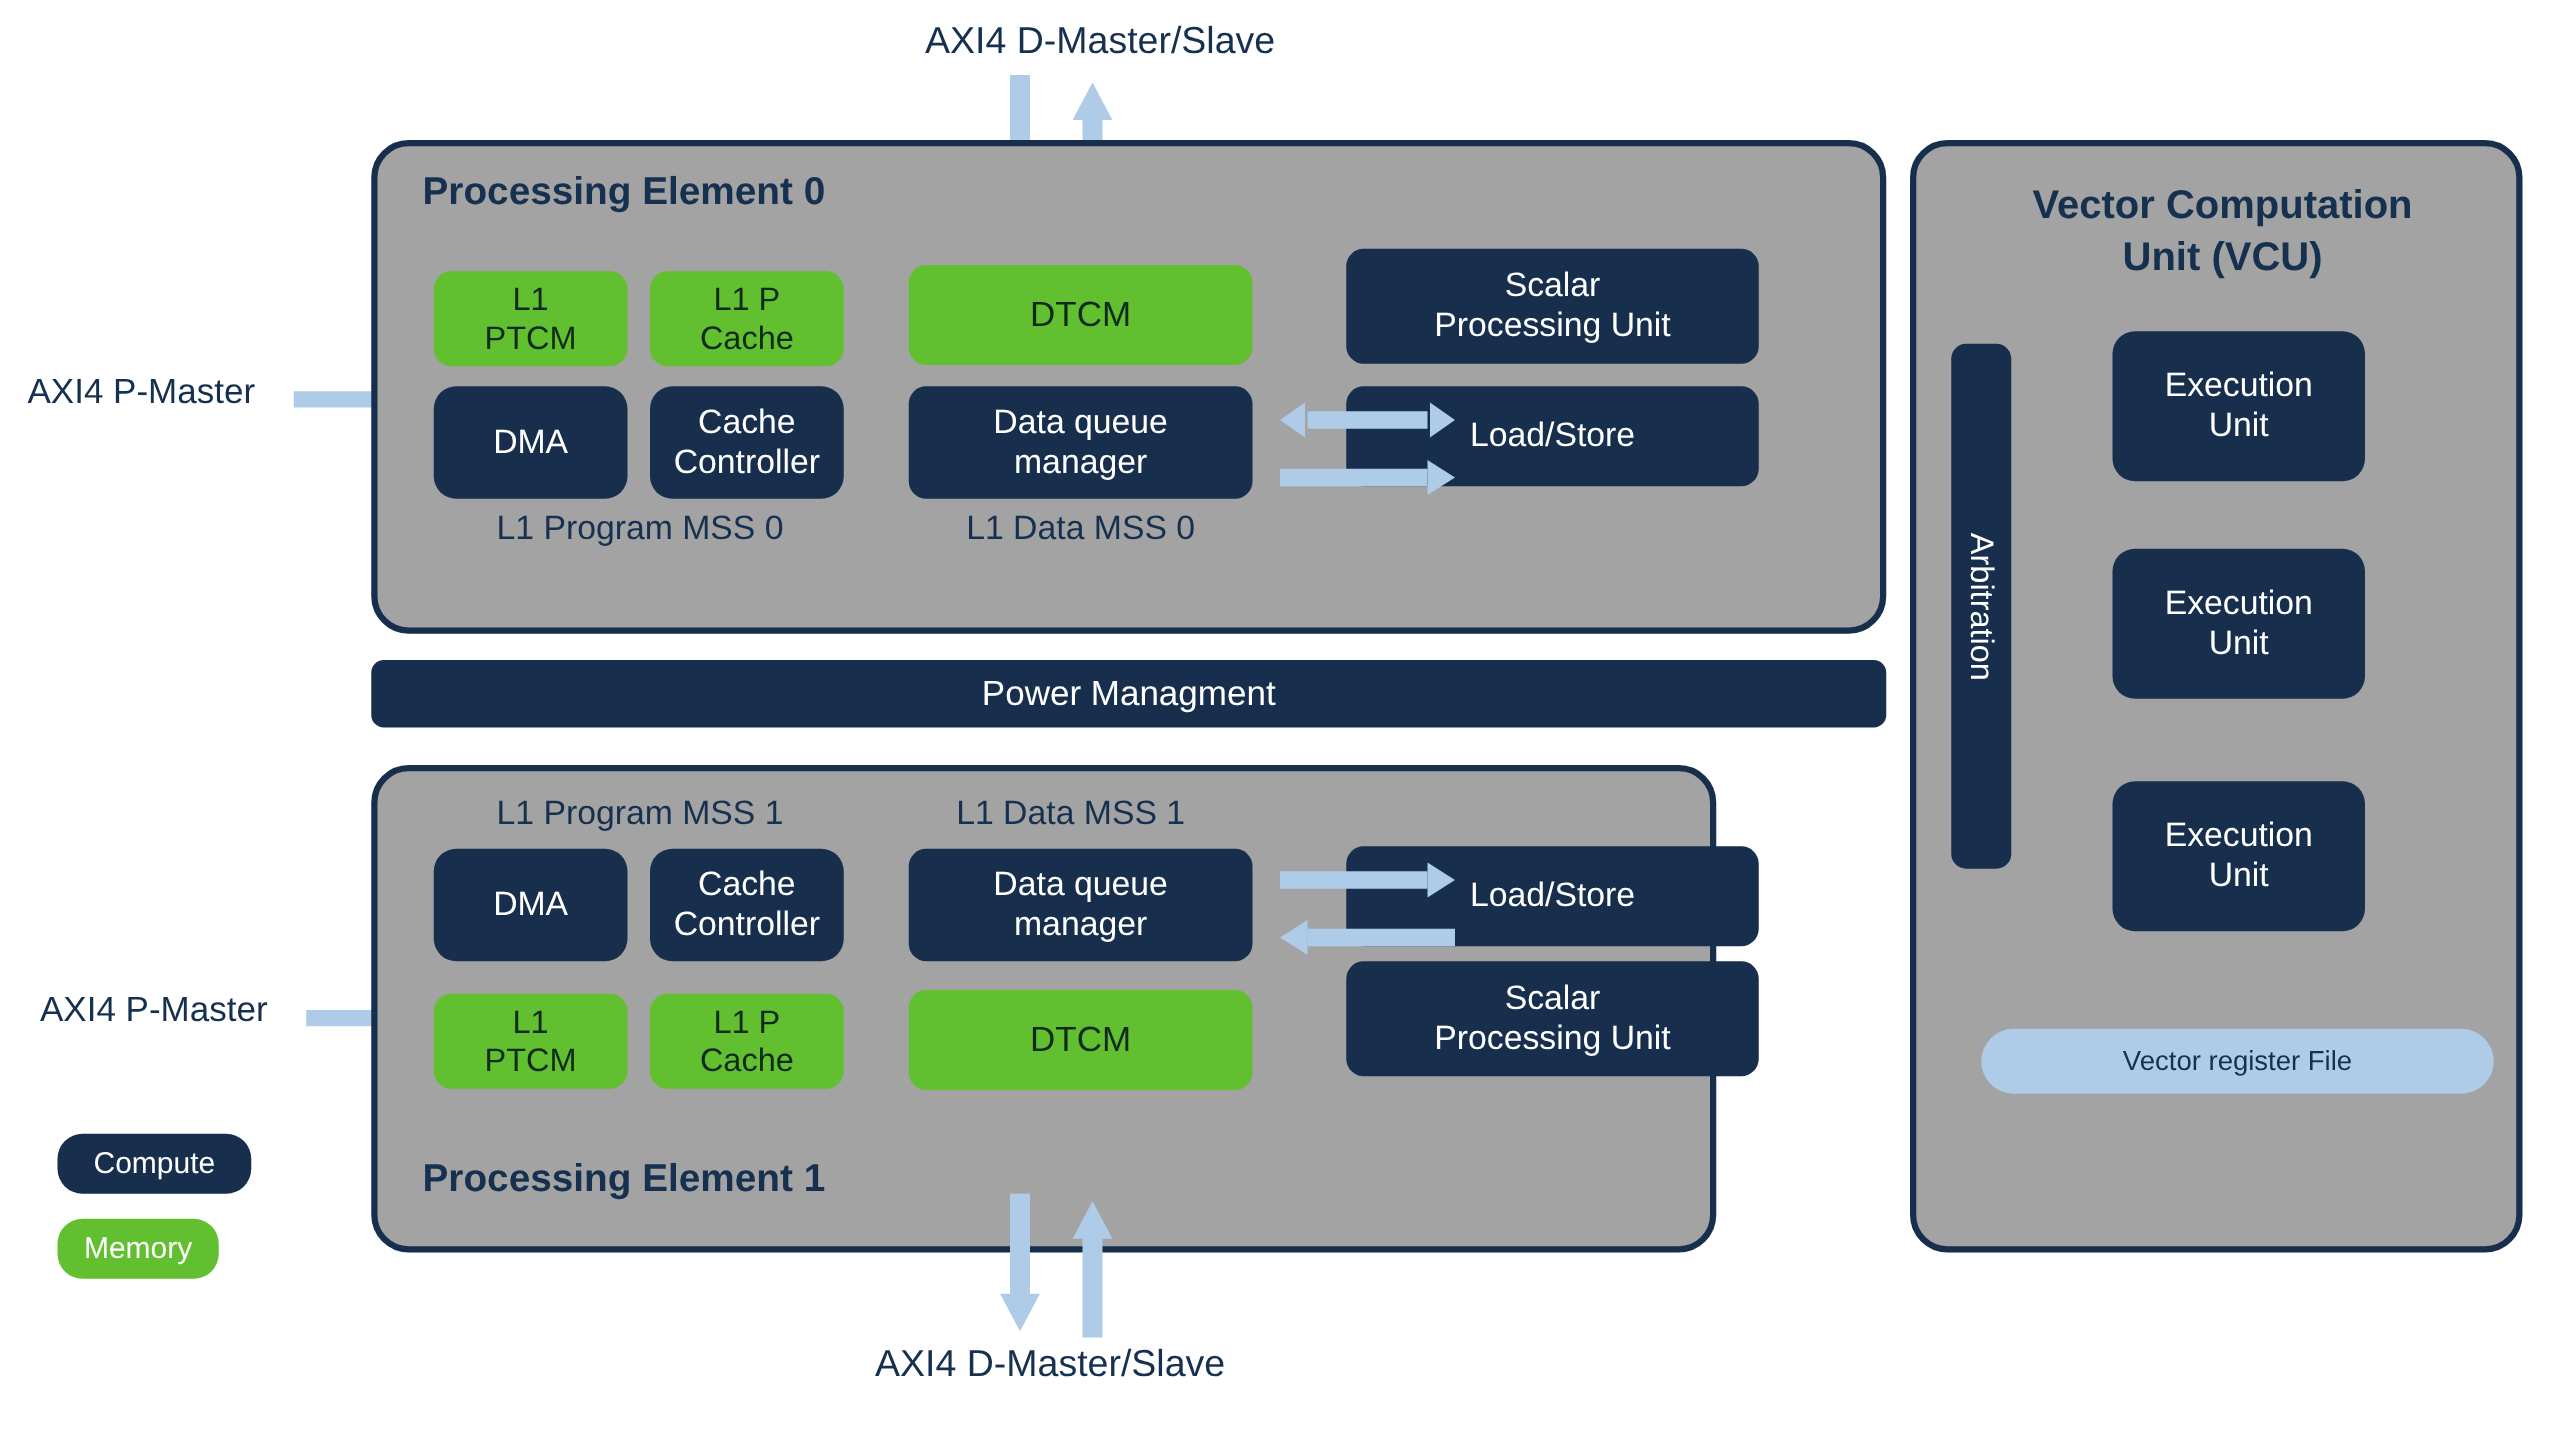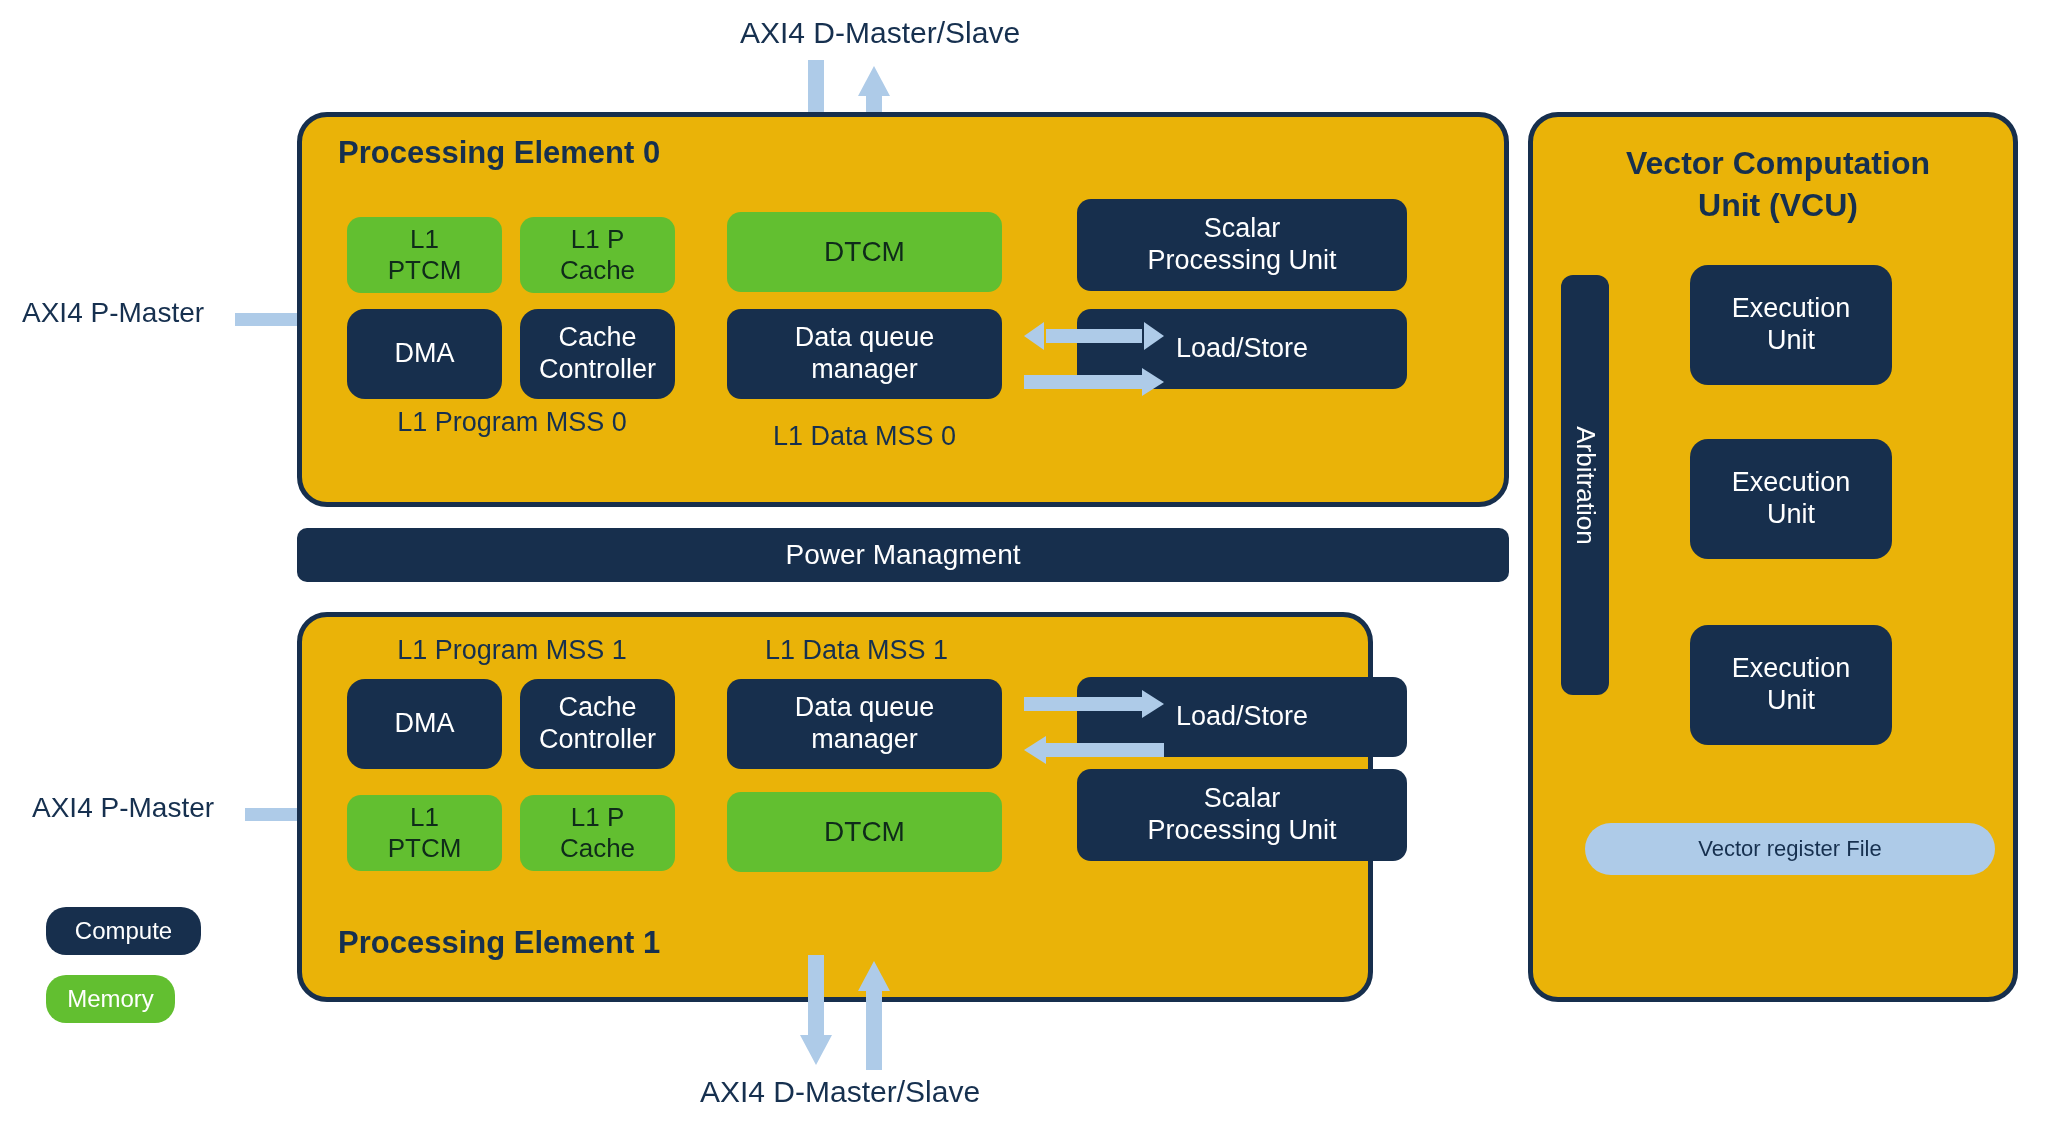--- a/index.html
+++ b/index.html
@@ -5,21 +5,21 @@
   html,body{margin:0;padding:0;background:#ffffff;}
   body{width:2048px;height:1146px;position:relative;overflow:hidden;
        font-family:"Liberation Sans","DejaVu Sans",sans-serif;color:#16304f;}
   .abs{position:absolute;box-sizing:border-box;}
   
   .blk{display:flex;align-items:center;justify-content:center;text-align:center;
        line-height:1.18;border-radius:14px;}
   .compute{background:#172f4d;color:#ffffff;}
   .memory{background:#62bf30;color:#0f2b1a;}
   .vrf{background:#aecbe8;color:#16304f;border-radius:26px;}
-  .panel{border:5px solid #172f4d;border-radius:30px;background:#eab308;}
+  .panel{border:5px solid #172f4d;border-radius:30px;background:#a3a3a3;}
   .pe-title{font-weight:bold;font-size:31px;color:#16304f;}
   .mss-label{font-size:27px;color:#16304f;text-align:center;}
   .ext-label{font-size:28px;color:#16304f;white-space:nowrap;}
   .vcu-title{font-weight:bold;font-size:32px;color:#16304f;text-align:center;line-height:1.3;}
   .conn{background:#aecbe8;}
   .arb{background:#172f4d;color:#fff;border-radius:12px;
        display:flex;align-items:center;justify-content:center;}
   .arb span{transform:rotate(90deg);white-space:nowrap;font-size:26px;}
   .legend-item{display:flex;align-items:center;justify-content:center;
        border-radius:20px;font-size:24px;}
@@ -94,21 +94,21 @@
         <rect x="22" y="12" width="96" height="14"></rect>
         <polygon points="120,5 140,19 120,33"></polygon>
         <polygon points="20,5 0,19 20,33"></polygon>
         <rect x="0" y="58" width="118" height="14"></rect>
         <polygon points="118,51 140,65 118,79"></polygon>
       </g>
     </svg>
   </div>
 
   <div class="abs mss-label" style="left:30px;top:290px;width:360px;">L1 Program MSS 0</div>
-  <div class="abs mss-label" style="left:410px;top:304px;width:305px;text-align:center;">L1 Data MSS 0</div>
+  <div class="abs mss-label" style="left:410px;top:290px;width:305px;text-align:center;">L1 Data MSS 0</div>
 </div>
 
 <div class="abs blk compute" style="left:297px;top:528px;width:1212px;height:54px;font-size:28px;border-radius:10px;">
   <span>Power Managment</span>
 </div>
 
 <div class="abs panel" style="left:297px;top:612px;width:1076px;height:390px;">
 
   <div class="abs mss-label" style="left:30px;top:18px;width:360px;">L1 Program MSS 1</div>
   <div class="abs mss-label" style="left:402px;top:18px;width:305px;">L1 Data MSS 1</div>

